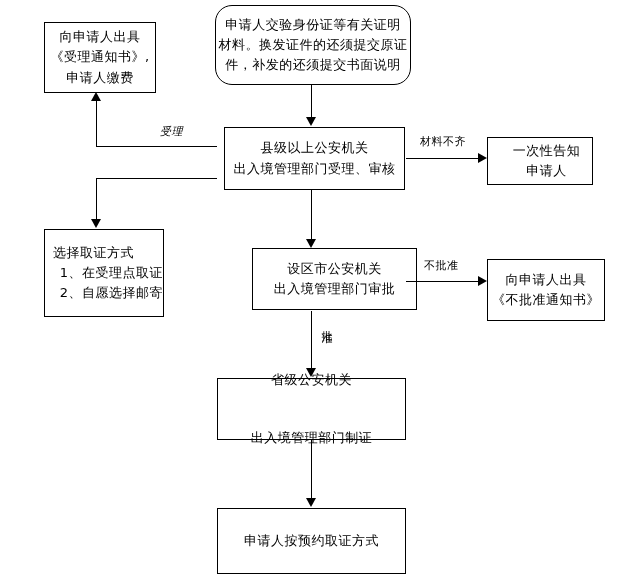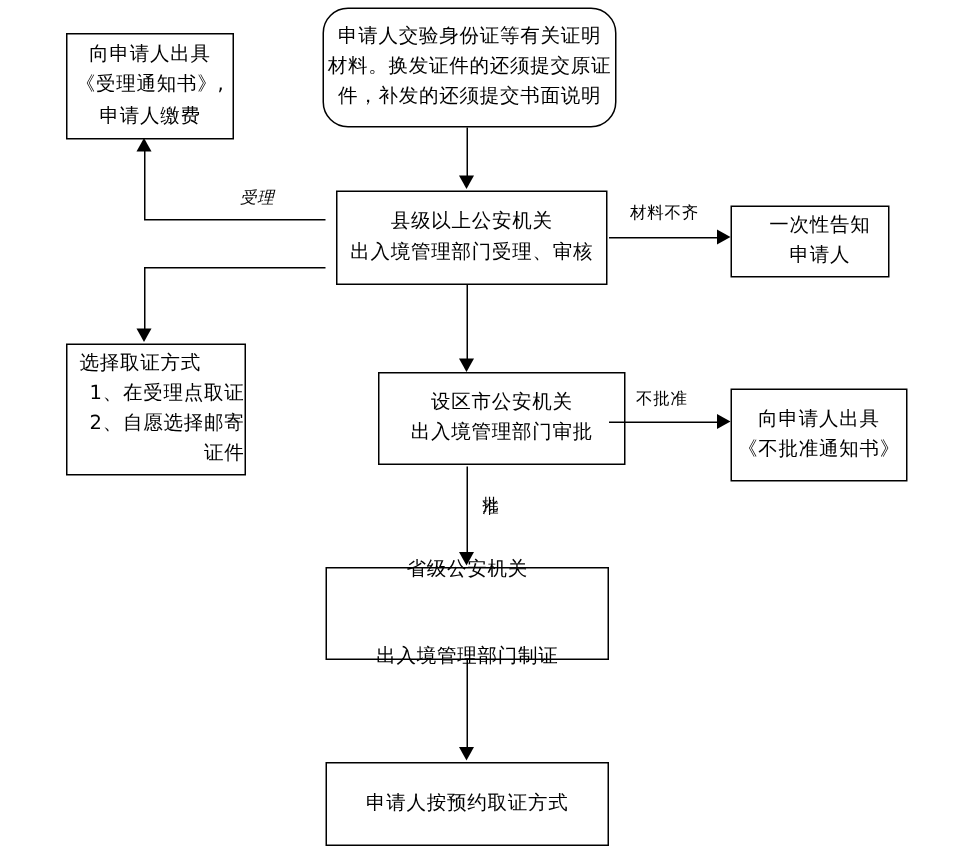--- a/index.html
+++ b/index.html
@@ -108,39 +108,38 @@
 
   <div class="box center" style="left:487px; top:137px; width:106px; height:48px;padding-left:13px;">
     <span class="ln">一次性告知</span>
     <span class="ln">申请人</span>
   </div>
 
   <div class="box leftal" style="left:44px; top:229px; width:120px; height:88px;">
     <span class="ln c">选择取证方式</span>
     <span class="ln">1、在受理点取证</span>
     <span class="ln">2、自愿选择邮寄</span>
-    <span class="ln">证件</span>
   </div>
 
   <div class="box center" style="left:217px; top:248px; width:165px; height:62px;margin-left:35px;">
     <span class="ln">设区市公安机关</span>
     <span class="ln">出入境管理部门审批</span>
   </div>
 
   <div class="box center" style="left:487px; top:259px; width:118px; height:62px;">
     <span class="ln">向申请人出具</span>
     <span class="ln">《不批准通知书》</span>
   </div>
 
   <div class="box center" style="left:217px; top:378px; width:189px; height:62px;gap:37px;">
     <span class="ln">省级公安机关</span>
     <span class="ln">出入境管理部门制证</span>
   </div>
 
-  <div class="box center" style="left:217px; top:508px; width:189px; height:56px;justify-content:center;">
+  <div class="box center" style="left:217px; top:508px; width:189px; height:66px;justify-content:center;">
     <span class="ln">申请人按预约取证方式</span>
   </div>
 
   <div class="vline" style="left:311px; top:85px; height:33px;"></div>
   <div class="arrow-down" style="left:306px; top:117px;"></div>
 
   <div class="hline" style="left:96px; top:146px; width:121px;"></div>
   <div class="vline" style="left:96px; top:100px; height:46px;"></div>
   <div class="arrow-up" style="left:91px; top:92px;"></div>
   <div class="edge-label" style="left:160px; top:124px;font-style:italic;">受理</div>

